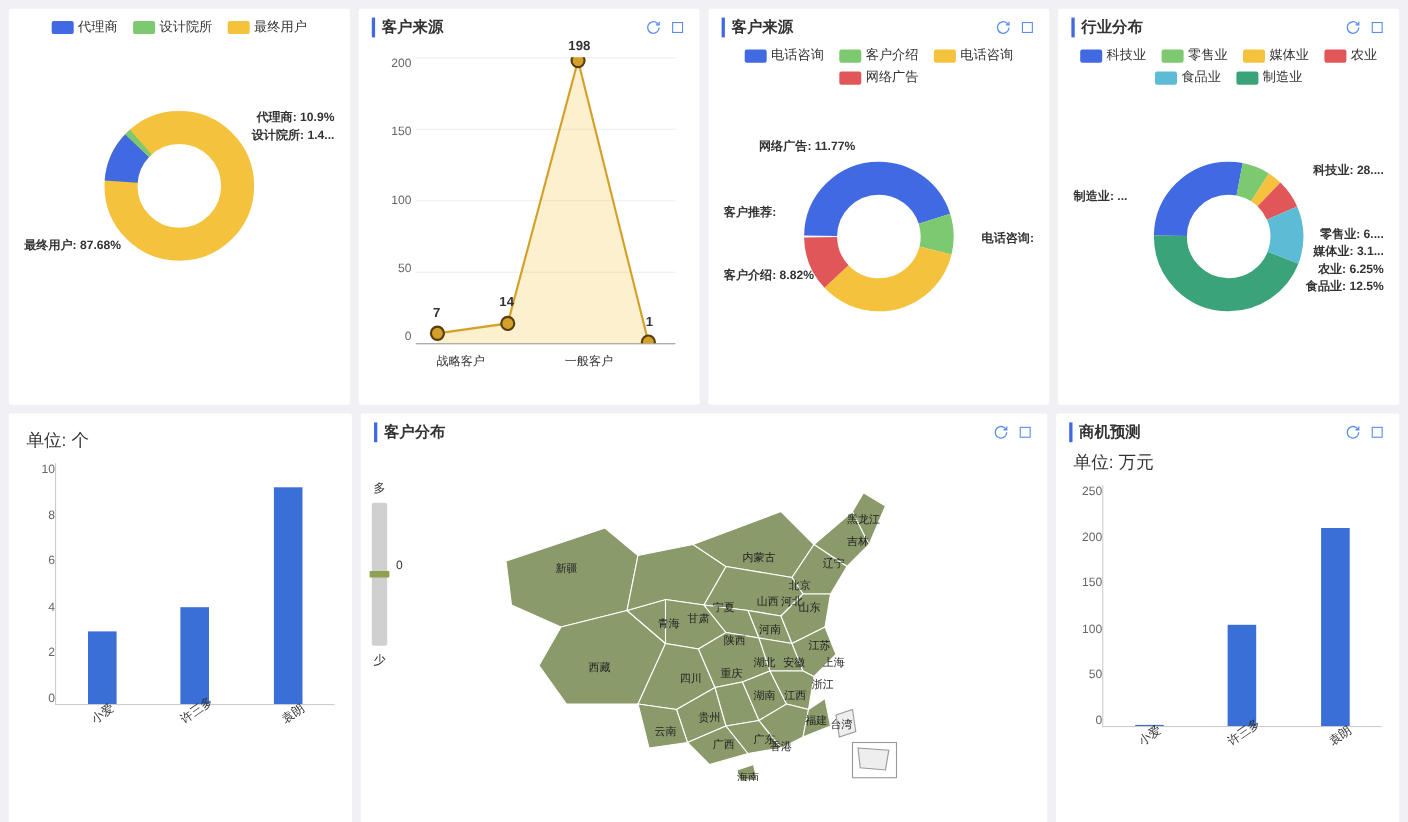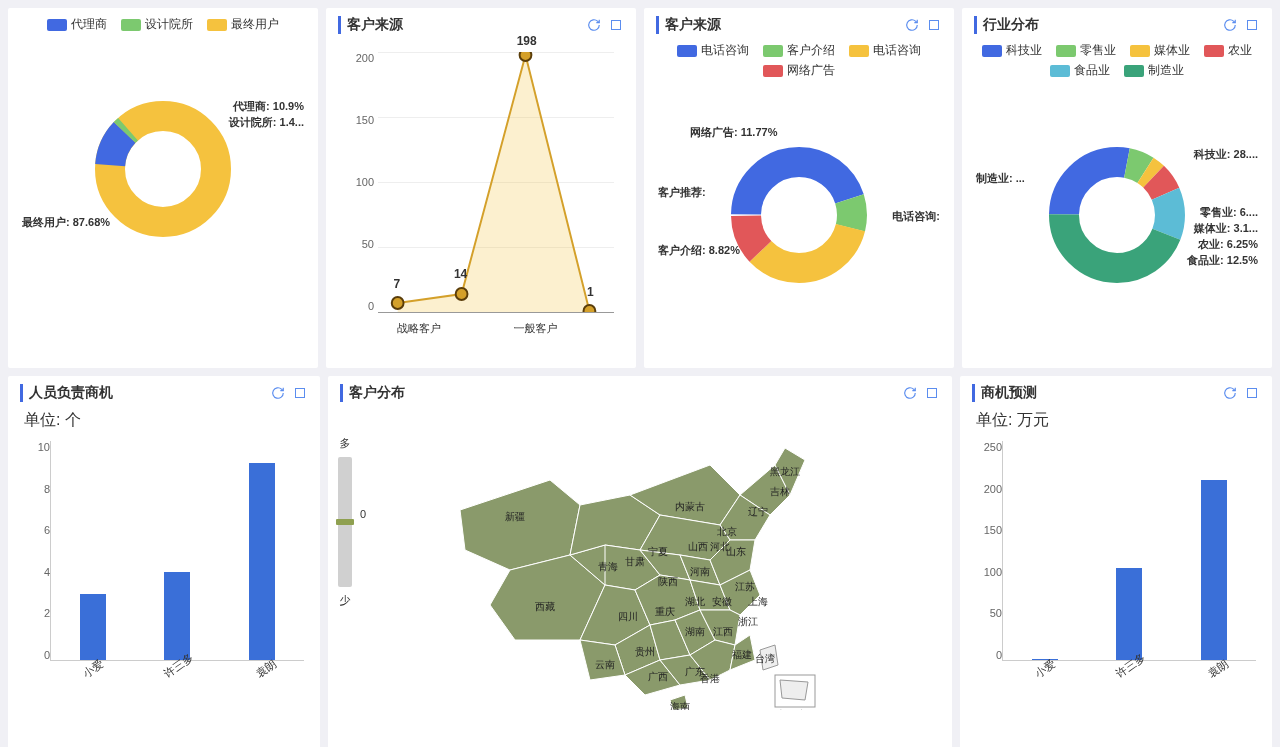--- a/index.html
+++ b/index.html
@@ -233,36 +233,20 @@
       <div class="label-line" style="top:152px; right:2px;">农业: 6.25%</div>
       <div class="label-line" style="top:168px; right:2px;">食品业: 12.5%</div>
       <div class="label-line" style="top:86px; left:2px;">制造业: ...</div>
     </div>
   </div>
 </div>
 
 <div class="grid2">
 
   <div class="card">
-    <div class="card-header">
-      <div class="card-title">人员负责商机</div>
-      <div class="card-actions">
-        <span class="icon-btn">
-            <svg width="14" height="14" viewBox="0 0 24 24" fill="none" stroke="#5b8def" stroke-width="2">
-              <path d="M21 12a9 9 0 1 1-3-6.7L21 8"></path>
-              <path d="M21 3v5h-5"></path>
-            </svg>
-          </span>
-        <span class="icon-btn">
-            <svg width="12" height="12" viewBox="0 0 24 24" fill="none" stroke="#5b8def" stroke-width="2">
-              <rect x="3" y="3" width="18" height="18"></rect>
-            </svg>
-          </span>
-      </div>
-    </div>
     <div class="unit">单位: 个</div>
     <div class="bar-chart">
       <div class="y-axis">
         <span>10</span>
         <span>8</span>
         <span>6</span>
         <span>4</span>
         <span>2</span>
         <span>0</span>
       </div>

